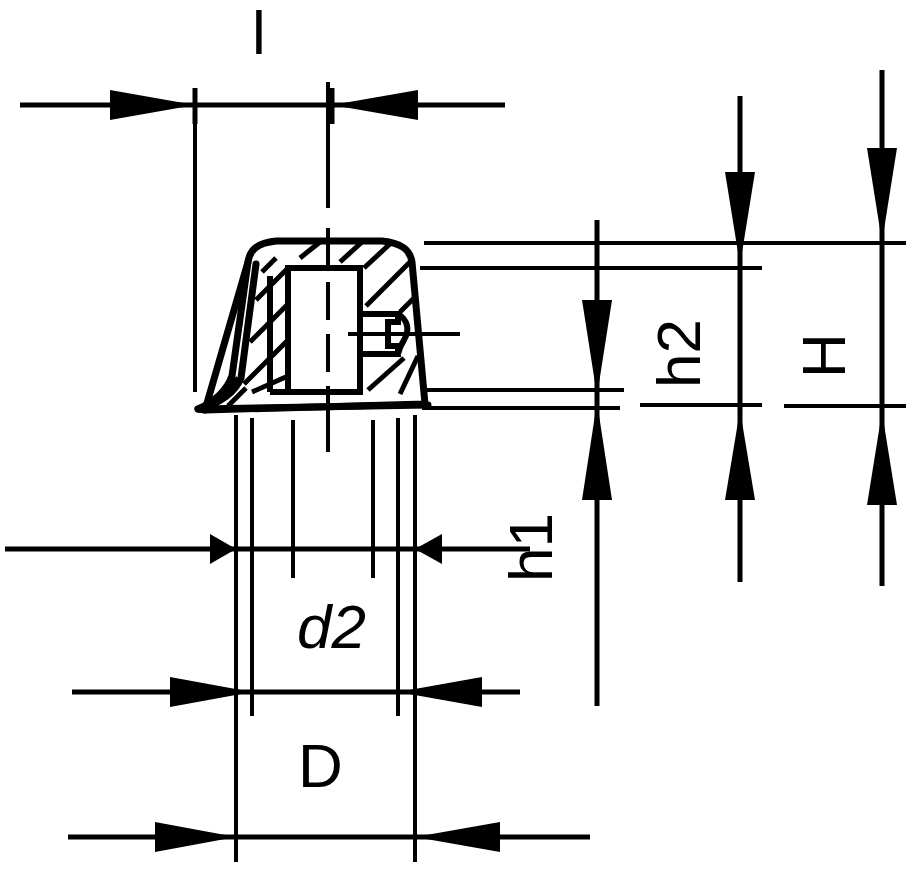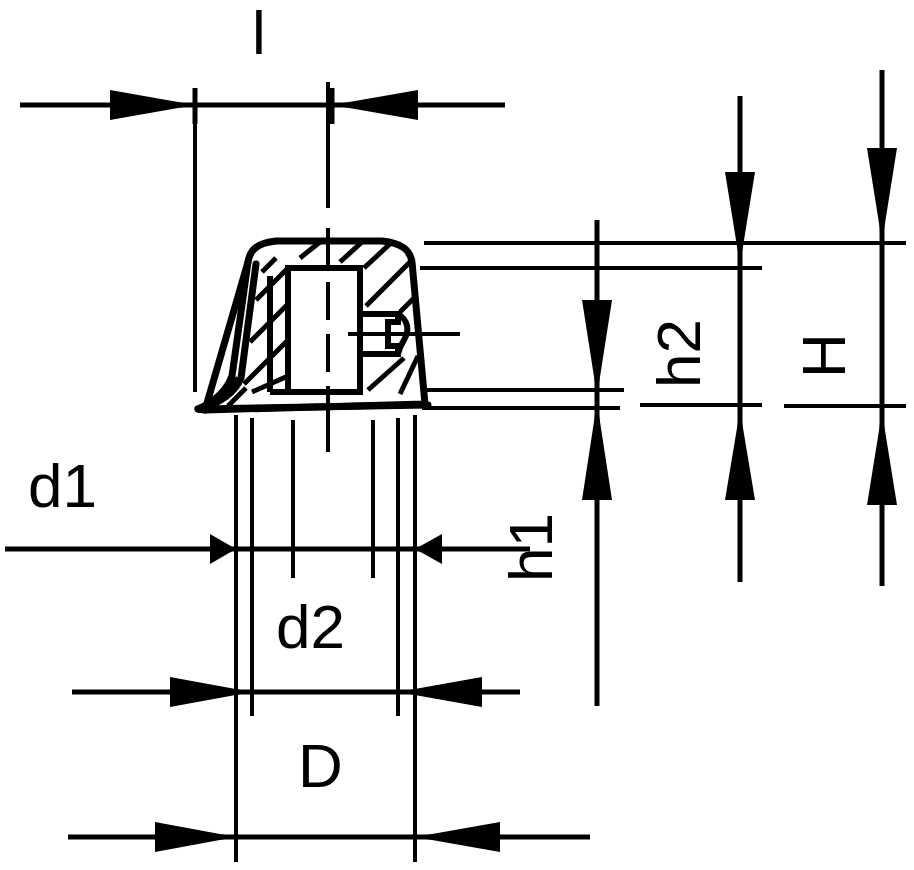--- a/index.html
+++ b/index.html
@@ -145,23 +145,22 @@
   <g>
     <line x1="882" y1="70" x2="882" y2="586" stroke="#000" stroke-width="5"></line>
     <polygon points="882,242 867,148 897,148" fill="#000"></polygon>
     <polygon points="882,412 867,505 897,505" fill="#000"></polygon>
   </g>
 
 </svg>
 
 <div class="lbl" style="left:252px; top:2px; font-size:62px;">l</div>
 
-<div class="lbl" style="left:28px; top:455px; font-size:62px;">d1</div>
 
-<div class="lbl" style="left:276px; top:596px; font-size:62px;">d2</div>
+<div class="lbl" style="left:297px; top:596px; font-size:62px;font-style:italic;">d2</div>
 
 <div class="lbl" style="left:298px; top:735px; font-size:62px;">D</div>
 
 <div class="lbl" style="left:500px; top:582px; font-size:62px; transform:rotate(-90deg); transform-origin:0 0;">h1</div>
 
 <div class="lbl" style="left:648px; top:388px; font-size:62px; transform:rotate(-90deg); transform-origin:0 0;">h2</div>
 
 <div class="lbl" style="left:793px; top:378px; font-size:62px; transform:rotate(-90deg); transform-origin:0 0;">H</div>
 
 </div>

